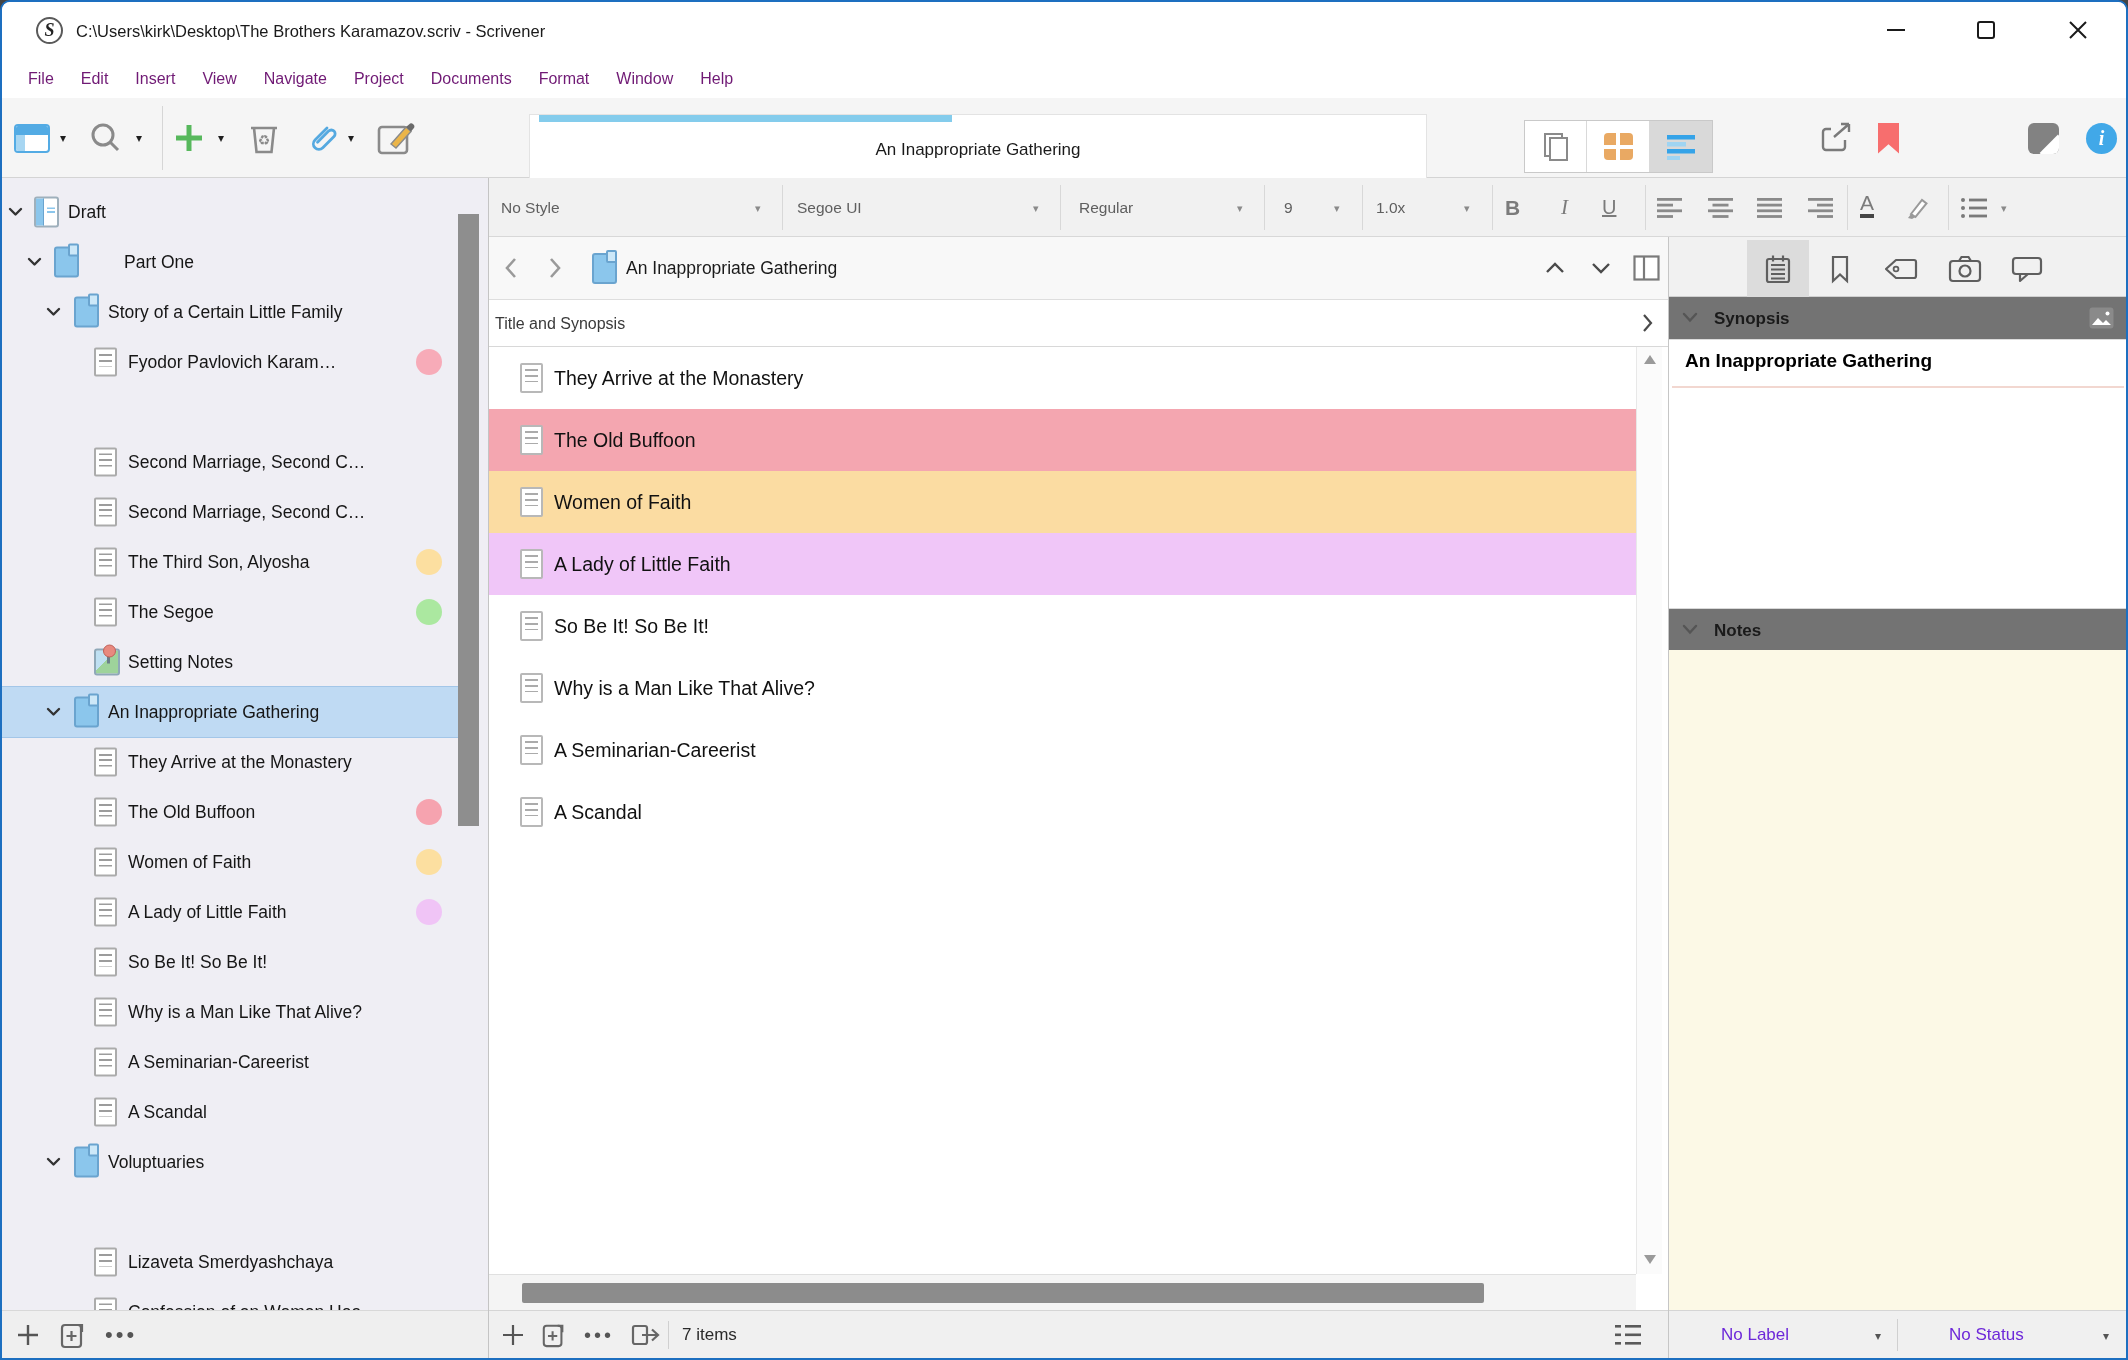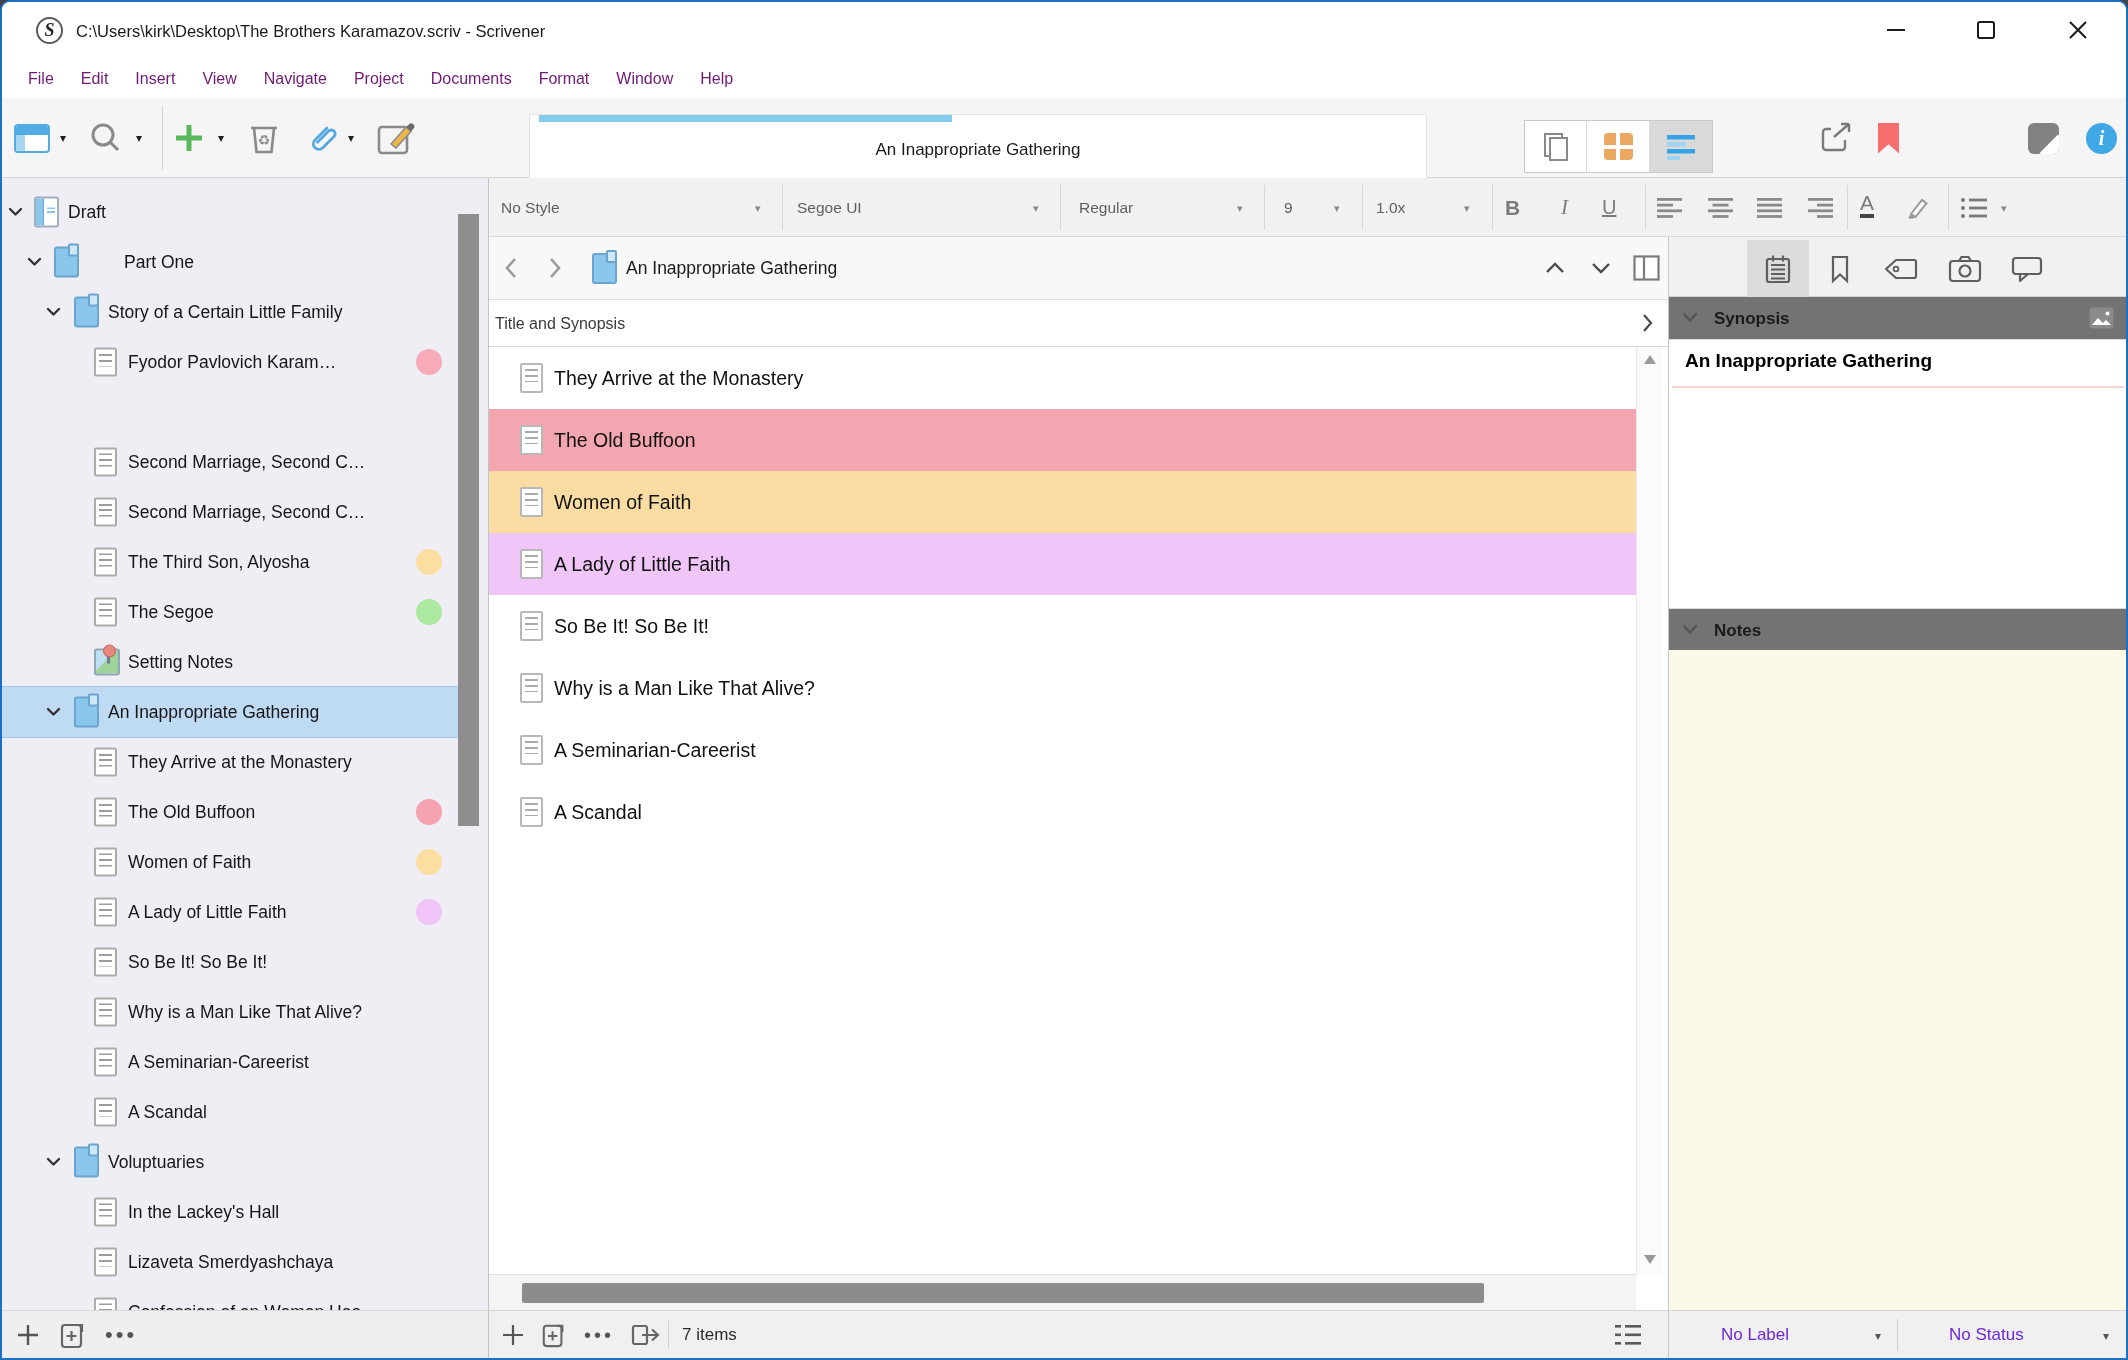--- a/index.html
+++ b/index.html
@@ -441,26 +441,20 @@
 
     </div>
         <div class="b-item" style="top: 951px;">
       <svg class="b-chev" width="15" height="10" viewBox="0 0 15 10" style="left: 44px;">
         <path d="M2 2 L7.5 7.5 L13 2" fill="none" stroke="#333" stroke-width="2.4" stroke-linecap="round" stroke-linejoin="round"></path>
       </svg>
       <span class="bi bi-folder" style="left: 72px;"></span>
       <span class="b-label" style="left: 106px;">Voluptuaries</span>
 
     </div>
-        <div class="b-item" style="top: 1001px;">
-
-      <span class="bi bi-doc" style="left: 92px;"></span>
-      <span class="b-label" style="left: 126px;">In the Lackey's Hall</span>
-
-    </div>
         <div class="b-item" style="top: 1051px;">
 
       <span class="bi bi-doc" style="left: 92px;"></span>
       <span class="b-label" style="left: 126px;">Lizaveta Smerdyashchaya</span>
 
     </div>
         <div class="b-item" style="top: 1101px;">
 
       <span class="bi bi-doc" style="left: 92px;"></span>
       <span class="b-label" style="left: 126px;">Confession of an Women Hea</span>

